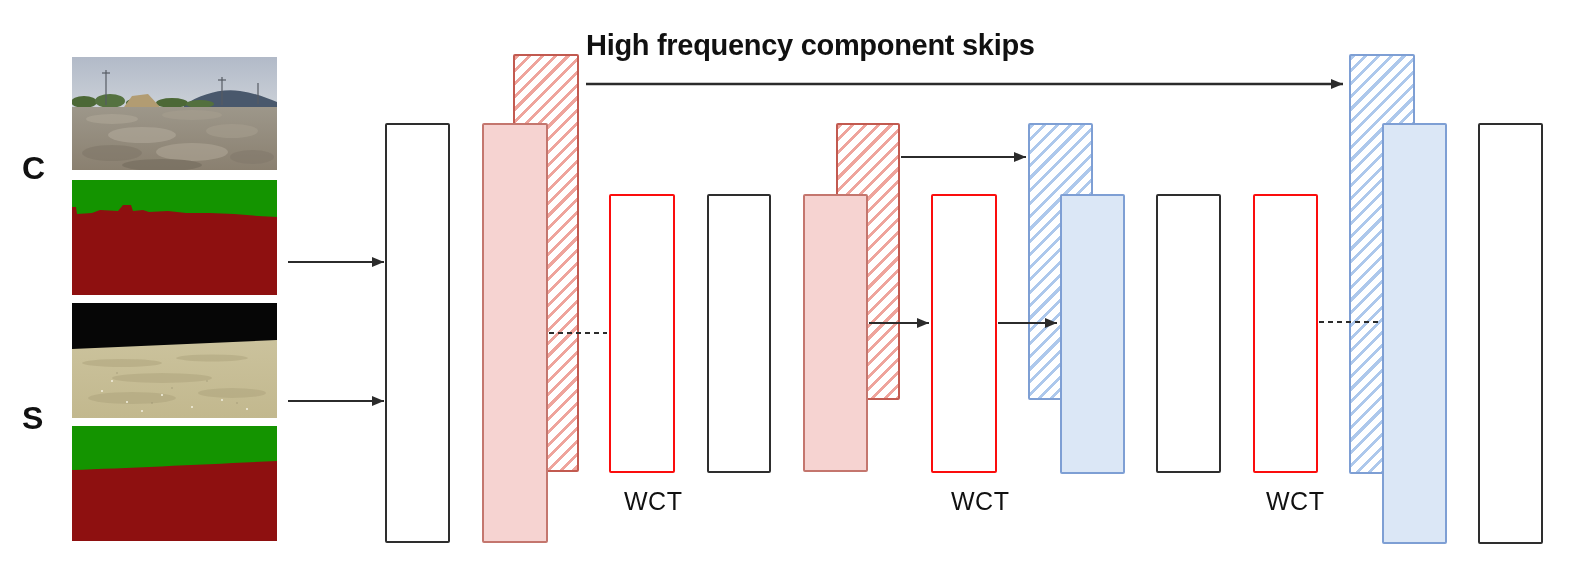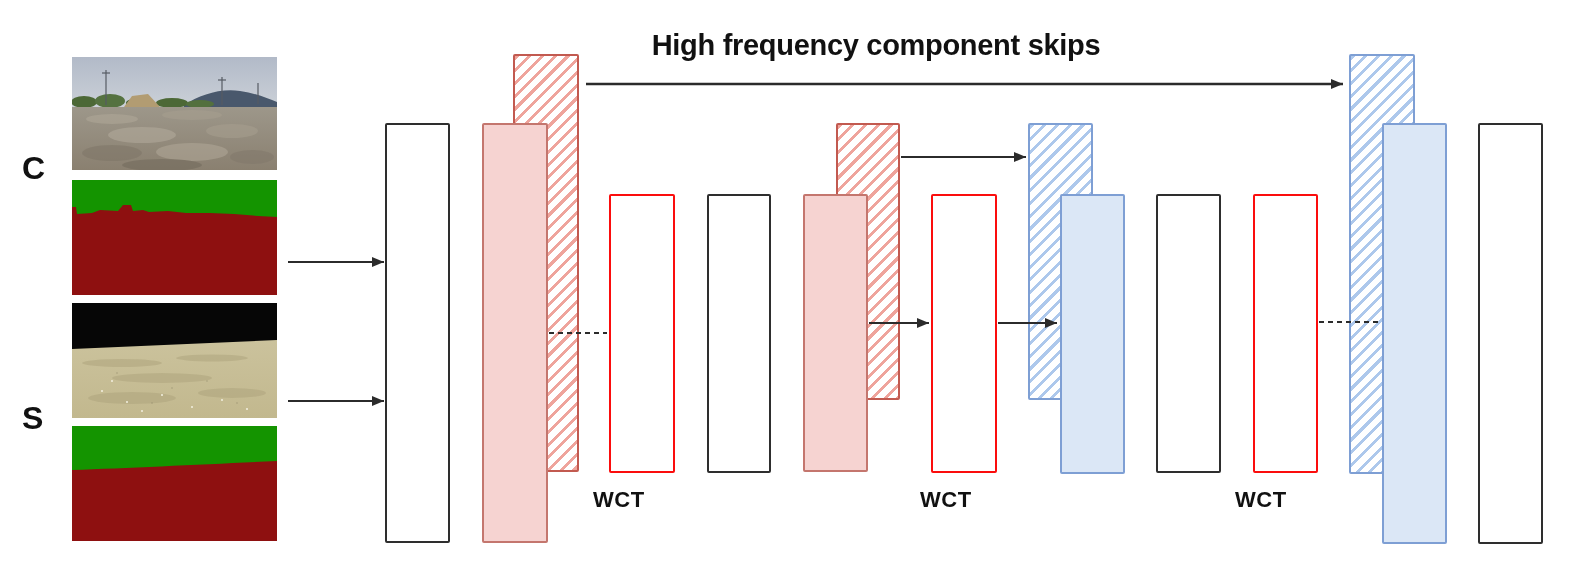--- a/index.html
+++ b/index.html
@@ -18,22 +18,22 @@
   .b-blue{border:2px solid var(--blue-border,#7e9fd4);background:var(--blue-fill,#dbe7f6);}
   .b-blue-h{border:2px solid var(--blue-border,#7e9fd4);
             background:repeating-linear-gradient(135deg,var(--blue-hatch,#adc8ec) 0 3px,#ffffff 3px 9px);}
 
   
   .img{position:absolute;overflow:hidden;}
   .img svg{display:block;width:100%;height:100%;}
 
   
   .side-label{position:absolute;font-weight:bold;font-size:32px;line-height:1;}
-  .wct-label{position:absolute;font-weight:bold;font-size:22px;line-height:1;letter-spacing:.5px;}
-  .skip-title{position:absolute;left:586px;top:28px;width:580px;text-align:center;
+  .wct-label{position:absolute;font-weight:normal;font-size:25px;line-height:1;letter-spacing:.5px;margin-left:31px;}
+  .skip-title{position:absolute;left:586px;top:28px;width:580px;
               font-weight:bold;font-size:29px;letter-spacing:-.3px;line-height:1.2;}
 
   
   .overlay{position:absolute;left:0;top:0;width:1583px;height:572px;z-index:3;pointer-events:none;}
   .overlay line{stroke:var(--arrow,#2b2b2b);}
 </style>
 </head>
 <body>
 
 <div class="canvas">

